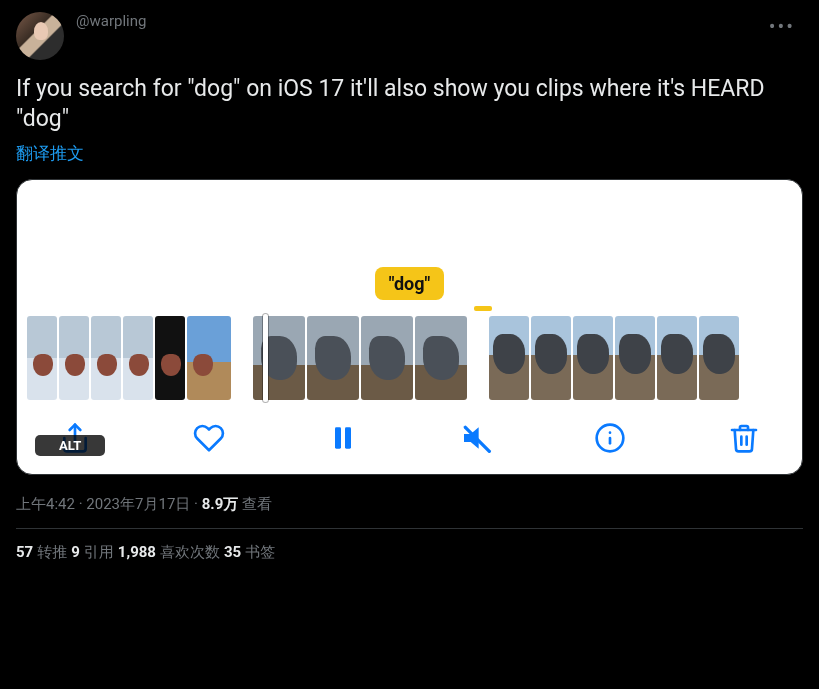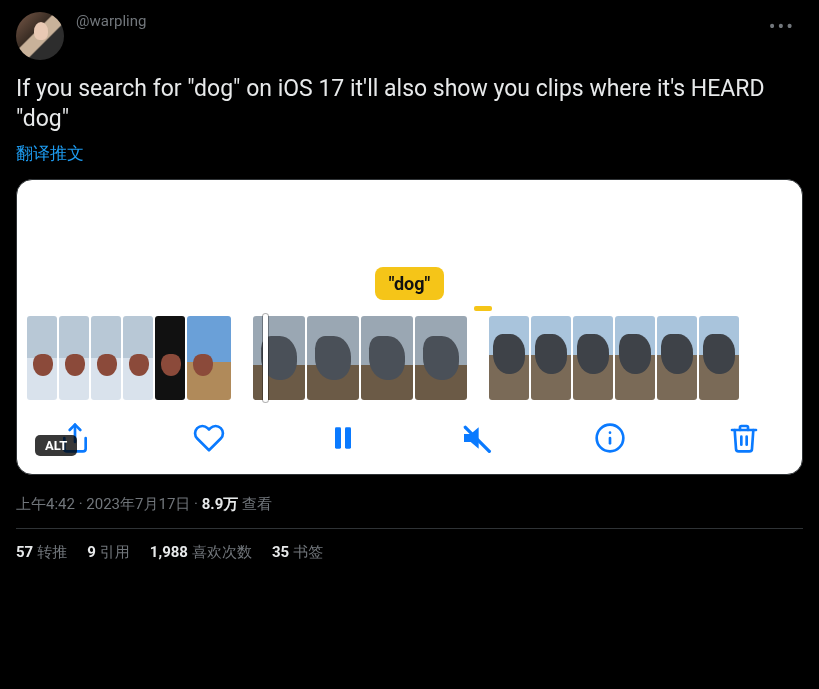--- a/index.html
+++ b/index.html
@@ -29,25 +29,25 @@
   .g1 .thumb.t5 { background:#111; }
   .g1 .thumb.t6 { background:linear-gradient(180deg,#6aa0d8 0%,#6aa0d8 55%,#b08a5a 55%,#b08a5a 100%); }
   .g2 { position:relative; }
   .g2 .thumb { width:52px; background:linear-gradient(180deg,#9aa7b3 0%,#9aa7b3 58%,#6b5a46 58%,#6b5a46 100%); position:relative; }
   .g2 .thumb::after{ content:""; position:absolute; left:8px; top:20px; width:36px; height:44px; background:#4a5058; border-radius:28% 48% 42% 50%; }
   .playhead { position:absolute; left:10px; top:-2px; width:5px; height:88px; background:#fff; border-radius:3px; box-shadow:0 0 0 1px rgba(0,0,0,.3); z-index:2; }
   .g3 .thumb { width:40px; background:linear-gradient(180deg,#a9c4dc 0%,#a9c4dc 46%,#7a6a57 46%,#7a6a57 100%); position:relative; }
   .g3 .thumb::after{ content:""; position:absolute; left:4px; top:18px; width:32px; height:40px; background:#3e4248; border-radius:30% 46% 44% 50%; }
   .toolbar { display:flex; justify-content:space-between; align-items:center; padding:22px 42px 0 42px; }
   .tb-ico { width:32px; height:32px; color:#0a7aff; cursor:pointer; }
-  .alt-badge { position:absolute; left:18px; bottom:18px; background:rgba(0,0,0,.78); color:#fff; font-size:13px; font-weight:700; padding:3px 10px; border-radius:5px; }
+  .alt-badge { position:absolute; left:18px; bottom:18px; background:rgba(0,0,0,.78); color:#fff; font-size:13px; font-weight:700; padding:3px 24px; border-radius:5px; }
   .meta { margin-top:20px; font-size:15px; color:#71767b; }
   .meta .views-num { color:#e7e9ea; font-weight:700; }
   .divider { height:1px; background:#2f3336; margin:14px 0; }
-  .stats { display:flex; gap:20px; font-size:15px; color:#71767b; }
+  .stats { display:flex; gap:4px; font-size:15px; color:#71767b; }
   .stats .num { color:#e7e9ea; font-weight:700; margin-right:4px; }
   .stat { cursor:pointer; }
 </style>
 </head>
 <body>
 
 <div class="tweet">
 
   <div class="header">
     <div class="avatar"></div>

